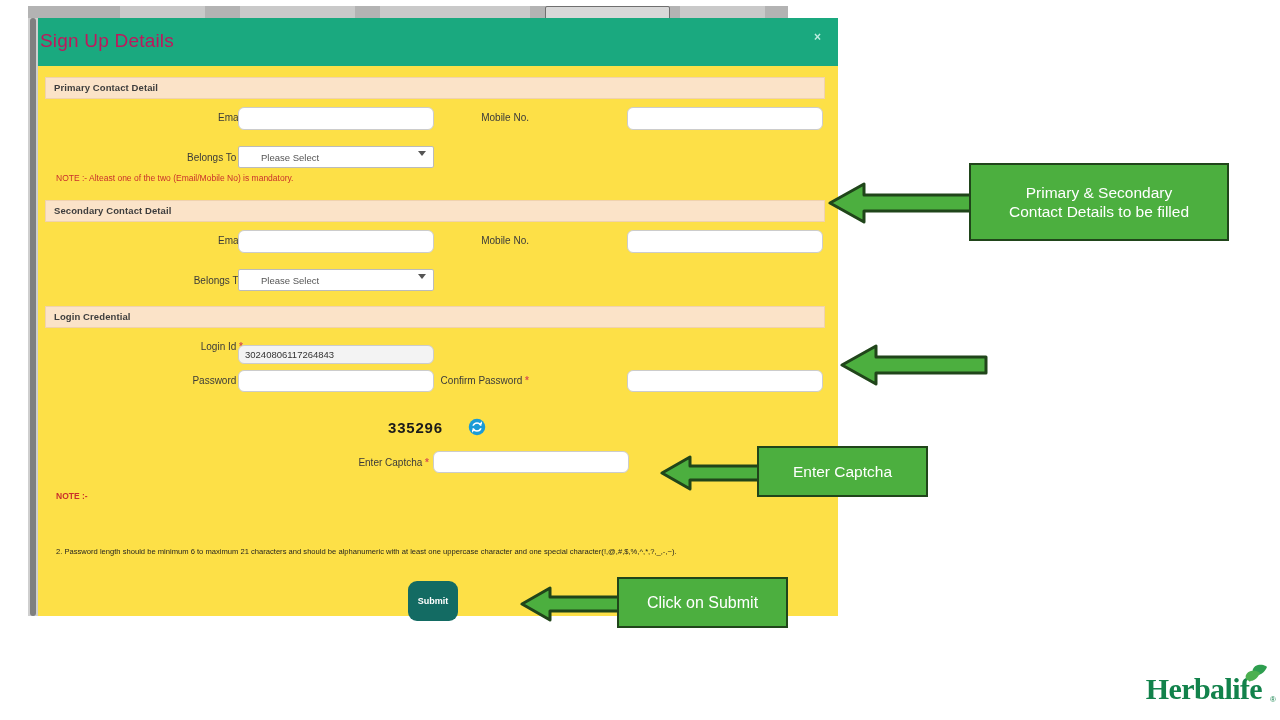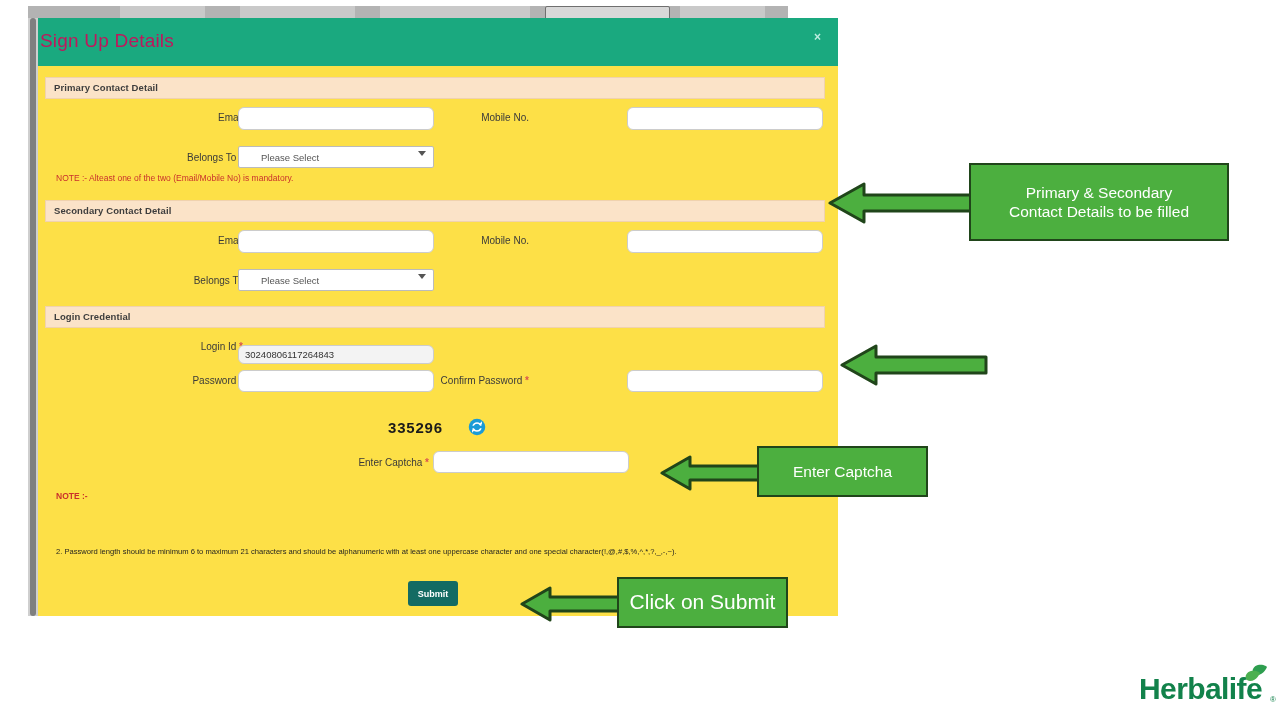--- a/index.html
+++ b/index.html
@@ -74,21 +74,21 @@
 
   
   .callout { position: absolute; background: #4caf3f; border: 2px solid #20451a;
              color: #ffffff; display: flex; align-items: center; justify-content: center;
              text-align: center; line-height: 1.25; }
   .arrow { position: absolute; }
 
   
   .logo { position: absolute; right: 18px; bottom: 14px; }
   .logo-text { font-size: 30px; font-weight: bold; color: #12824b; letter-spacing: -.6px;
-               font-family: Liberation Sans, sans-serif; }
+               font-family: Liberation Serif, serif; }
 </style>
 </head>
 <body>
 
 <div id="stage">
 
   <div class="bg-strip">
     <div class="bg-bar-base"></div>
     <div class="bg-bar light" style="left:120px;width:85px;"></div>
     <div class="bg-bar light" style="left:240px;width:115px;"></div>
@@ -196,21 +196,21 @@
     <div class="fld-label" style="left:285px; top:391px; width:106px;">
       <span>Enter Captcha</span>
       <span class="req">*</span>
     </div>
     <input class="inp" style="left: 395px; top: 385px; width: 196px; height: 22px;" value="">
 
     <div class="note-hdr" style="left:18px; top:425px;">NOTE :-</div>
 
     <div class="note-blk" style="left:18px; top:481px; width:760px;">2. Password length should be minimum 6 to maximum 21 characters and should be alphanumeric with at least one uppercase character and one special character(!,@,#,$,%,^,*,?,_,-,~).</div>
 
-    <button class="submit-btn" style="left:370px; top:515px; width:50px; height:25px;">Submit</button>
+    <button class="submit-btn" style="left:370px; top:515px; width:50px; height:40px;border-radius:9px;">Submit</button>
   </div>
 
   <div class="arrow" style="left:828px; top:178px;">
     <svg width="145" height="50" viewBox="0 0 145 50">
       <polygon points="2,25 36,6 36,17 143,17 143,33 36,33 36,44" fill="#4caf3f" stroke="#20451a" stroke-width="3" stroke-linejoin="round"></polygon>
     </svg>
   </div>
   <div class="callout" style="left:969px; top:163px; width:260px; height:78px; font-size:15.5px;">
     <div>
       <div>Primary &amp; Secondary</div>
@@ -231,21 +231,21 @@
   </div>
   <div class="callout" style="left:757px; top:446px; width:171px; height:51px; font-size:15.5px;">
     <div>Enter Captcha</div>
   </div>
 
   <div class="arrow" style="left:520px; top:583px;">
     <svg width="110" height="42" viewBox="0 0 110 42">
       <polygon points="2,21 30,5 30,14 108,14 108,28 30,28 30,37" fill="#4caf3f" stroke="#20451a" stroke-width="3" stroke-linejoin="round"></polygon>
     </svg>
   </div>
-  <div class="callout" style="left:617px; top:577px; width:171px; height:51px; font-size:21px;">
+  <div class="callout" style="left:617px; top:577px; width:171px; height:51px; font-size:16px;">
     <div>Click on Submit</div>
   </div>
 
   <div class="logo">
     <div style="position:relative;">
       <span class="logo-text">Herbalife</span>
       <span style="position:absolute; right:-6px; top:-10px;">
         <svg width="30" height="26" viewBox="0 0 30 26" aria-hidden="true">
           <path d="M20 3 C26 2 29 5 29 5 C29 5 26 13 19 13 C15 13 14 9 15 7 C16 5 18 3.3 20 3 Z" fill="#2e9e4f"></path>
           <path d="M13 9 C19 8 22 11 22 11 C22 11 19 19 12 19 C8 19 7 15 8 13 C9 11 11 9.3 13 9 Z" fill="#4cb050"></path>

